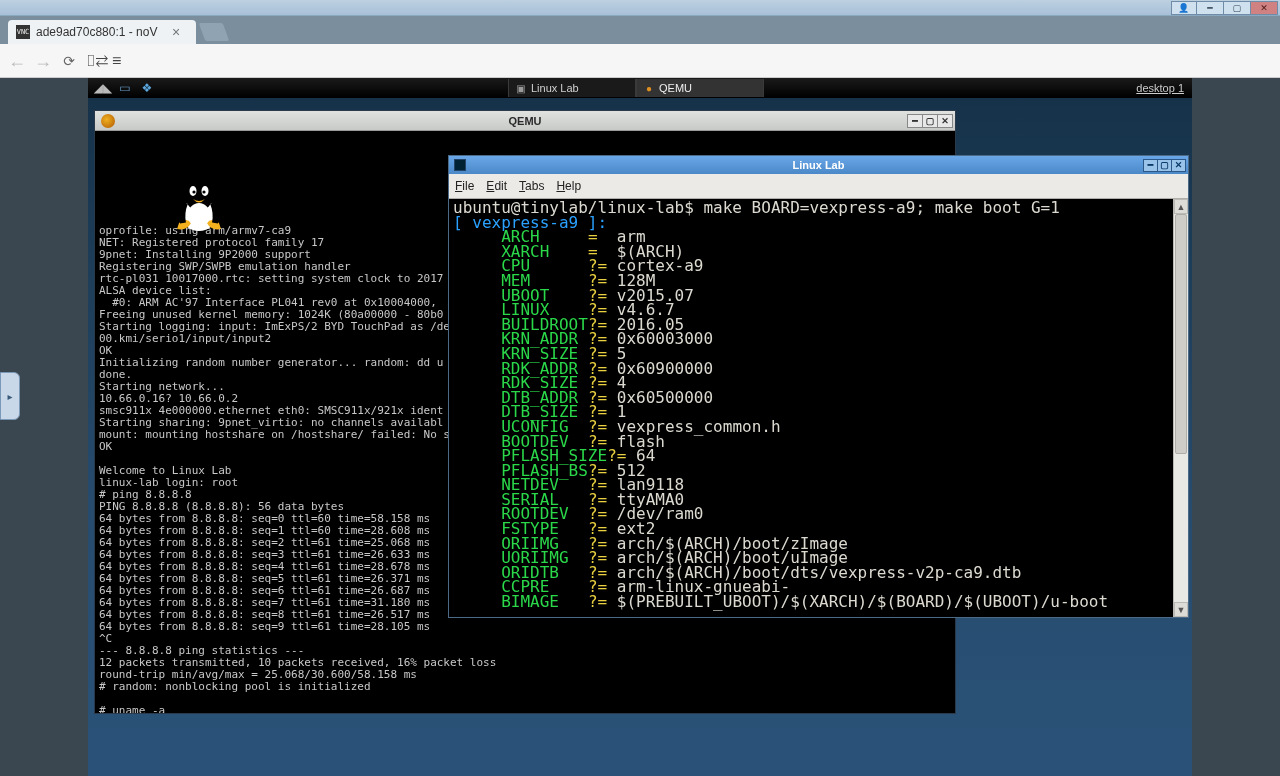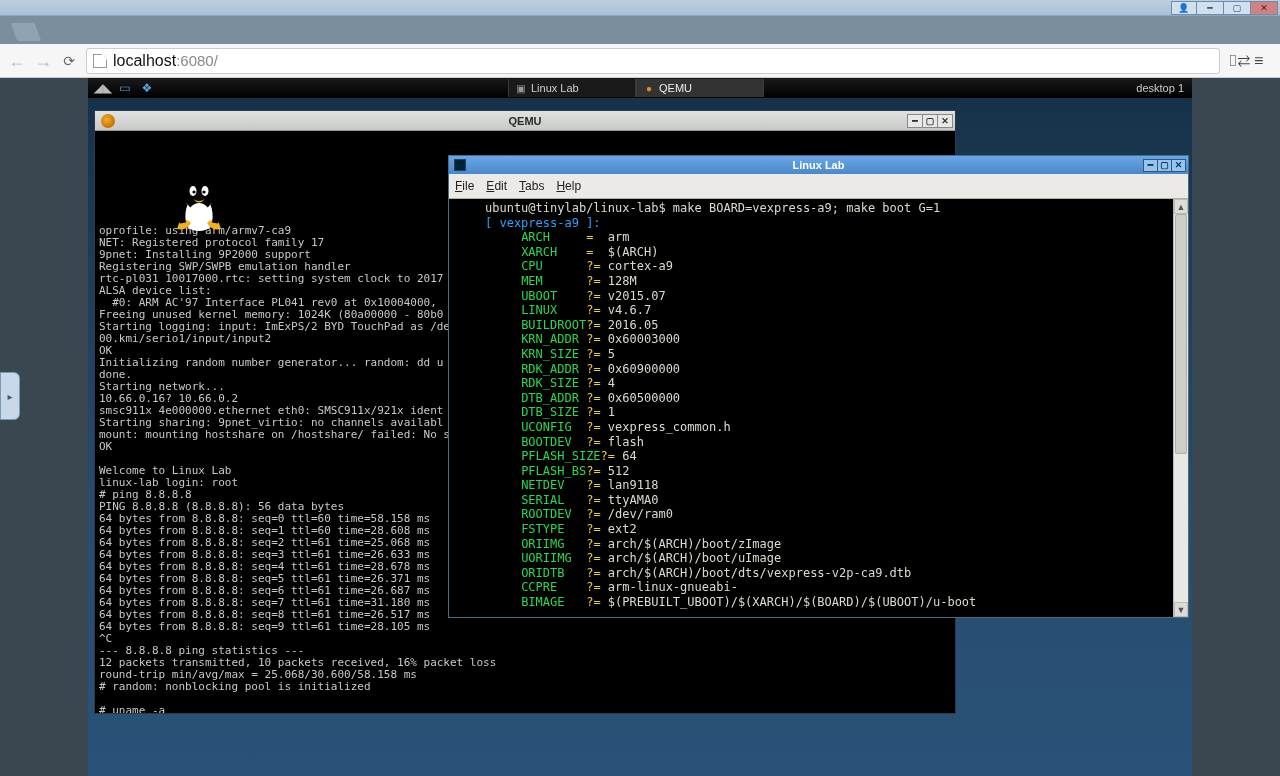--- a/index.html
+++ b/index.html
@@ -183,21 +183,21 @@
     background: #1a1a1a;
   }
   .task-btn.active { background: #333; color: #eee; }
   .task-btn .ic {
     width: 12px; height: 12px;
     display: inline-flex; align-items: center; justify-content: center;
     font-size: 10px;
   }
   .taskbar-right {
     padding: 0 8px;
-    font-size: 11px; color: #ccc;
+    font-size: 11px; color: #ccc; text-decoration: underline;
   }
 
   
   .qemu-win {
     position: absolute;
     left: 6px; top: 32px;
     width: 862px;
     background: #000;
     border: 1px solid #2a3a4a;
   }
@@ -301,26 +301,25 @@
 
   .lab-term-wrap {
     background: #000;
     height: 418px;
     display: flex;
   }
   .lab-term {
     flex: 1;
     padding: 2px 4px;
     font-family: "DejaVu Sans Mono","Liberation Mono","Courier New",monospace;
-    font-size: 12px;
+    font-size: 16px;
     line-height: 14.6px;
     color: #dcdad0;
     white-space: pre;
     overflow: hidden;
-    margin-left: 32px;
   }
   .lab-term .p  { color: #dcdad0; } 
   .lab-term .c  { color: #2aa1ff; } 
   .lab-term .g  { color: #2ad84a; } 
   .lab-term .y  { color: #e8d040; } 
 
   .lab-scroll {
     width: 15px;
     background: #e8e8e4;
     border-left: 1px solid #bcbab4;
@@ -347,32 +346,32 @@
 <body>
 
 <div class="win-titlebar">
   <div class="win-btn user">👤</div>
   <div class="win-btn">━</div>
   <div class="win-btn">▢</div>
   <div class="win-btn close">✕</div>
 </div>
 
 <div class="browser-tabs">
+  <div class="browser-tab">
+    <span class="favicon">VNC</span>
+    <span class="label">ade9ad70c880:1 - noV</span>
+    <span class="close-x">×</span>
+  </div>
   <div class="new-tab-btn"></div>
 </div>
 
 <div class="address-bar-row">
   <div class="nav-btn">←</div>
   <div class="nav-btn">→</div>
   <div class="nav-btn reload">⟳</div>
-  <div class="omnibox">
-    <span class="page-icon"></span>
-    <span class="host">localhost</span>
-      <span class="path">:6080/</span>
-  </div>
   <div class="ext-icon">⌷⇄</div>
   <div class="ext-icon">≡</div>
 </div>
 
 <div class="vnc-area">
   <div class="vnc-left-handle">▸</div>
 
   <div class="desktop">
 
     <div class="taskbar">

